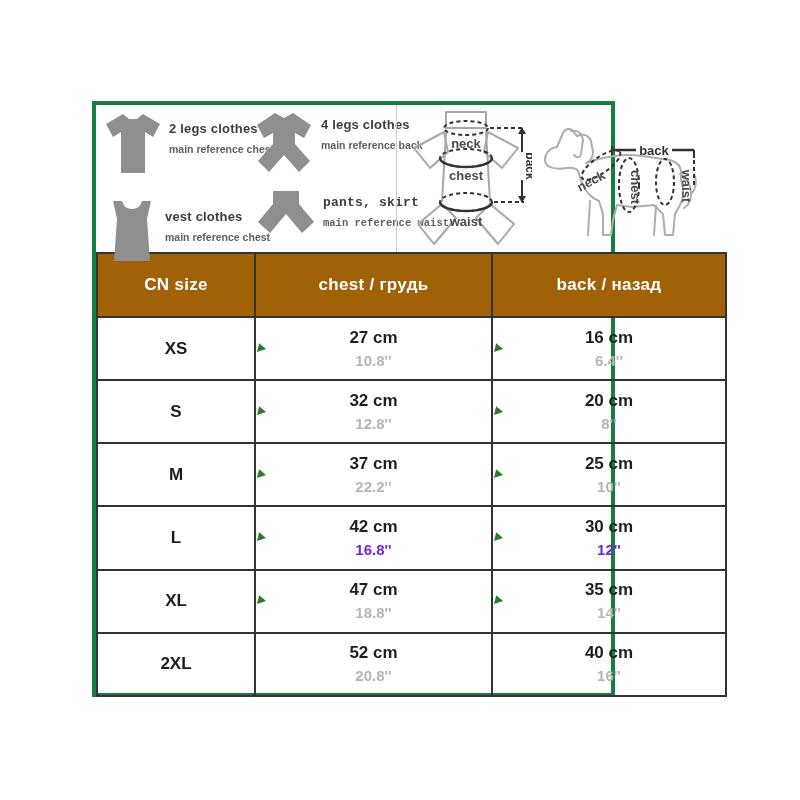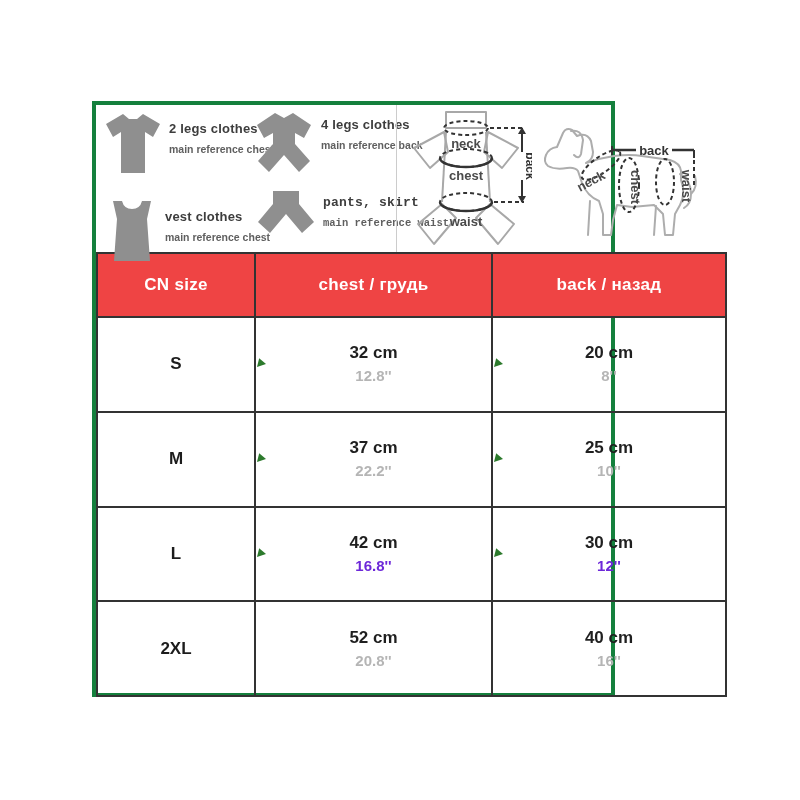--- a/index.html
+++ b/index.html
@@ -28,21 +28,21 @@
   .dog-svg{position:absolute;left:434px;top:3px;}
   svg text{font-family:"Liberation Sans", sans-serif;}
   
   table.size-table{
     border-collapse:collapse;table-layout:fixed;width:100%;height:445px;
   }
   table.size-table th, table.size-table td{
     border:2px solid #333333;text-align:center;vertical-align:middle;padding:0;
   }
   th.hdr{
-    background:#ef4444;color:#ffffff;font-size:17px;font-weight:bold;
+    background:#a16207;color:#ffffff;font-size:17px;font-weight:bold;
     height:62px;letter-spacing:.3px;
   }
   td.size-cell{font-size:17px;font-weight:bold;color:#1c1c1c;}
   td.val-cell{position:relative;}
   .cm{font-size:17px;font-weight:bold;color:#1f1f1f;line-height:24px;}
   .inch{font-size:15px;font-weight:bold;color:#b5b5b5;line-height:22px;}
   .inch.inch-dark{color:#6d28d9;}
   .marker{
     position:absolute;left:2px;top:50%;margin-top:-5px;width:0;height:0;
     border-top:4px solid transparent;border-bottom:5px solid transparent;
@@ -159,20 +159,33 @@
       </colgroup>
     <thead>
       <tr>
         <th class="hdr">CN size</th>
         <th class="hdr">chest  / грудь</th>
         <th class="hdr">back / назад</th>
       </tr>
     </thead>
     <tbody>
       <tr>
+        <td class="size-cell">XS</td>
+        <td class="val-cell">
+            <span class="marker"></span>
+          <div class="cm">27 cm</div>
+          <div class="inch">10.8''</div>
+          </td>
+        <td class="val-cell">
+            <span class="marker"></span>
+          <div class="cm">16 cm</div>
+          <div class="inch">6.4''</div>
+          </td>
+      </tr>
+      <tr>
         <td class="size-cell">S</td>
         <td class="val-cell">
             <span class="marker"></span>
           <div class="cm">32 cm</div>
           <div class="inch">12.8''</div>
           </td>
         <td class="val-cell">
             <span class="marker"></span>
           <div class="cm">20 cm</div>
           <div class="inch">8''</div>
@@ -195,20 +208,33 @@
         <td class="size-cell">L</td>
         <td class="val-cell">
             <span class="marker"></span>
           <div class="cm">42 cm</div>
           <div class="inch inch-dark">16.8''</div>
           </td>
         <td class="val-cell">
             <span class="marker"></span>
           <div class="cm">30 cm</div>
           <div class="inch inch-dark">12''</div>
+          </td>
+      </tr>
+      <tr>
+        <td class="size-cell">XL</td>
+        <td class="val-cell">
+            <span class="marker"></span>
+          <div class="cm">47 cm</div>
+          <div class="inch">18.8''</div>
+          </td>
+        <td class="val-cell">
+            <span class="marker"></span>
+          <div class="cm">35 cm</div>
+          <div class="inch">14''</div>
           </td>
       </tr>
       <tr>
         <td class="size-cell">2XL</td>
         <td class="val-cell">
           <div class="cm">52 cm</div>
           <div class="inch">20.8''</div>
           </td>
         <td class="val-cell">
           <div class="cm">40 cm</div>

